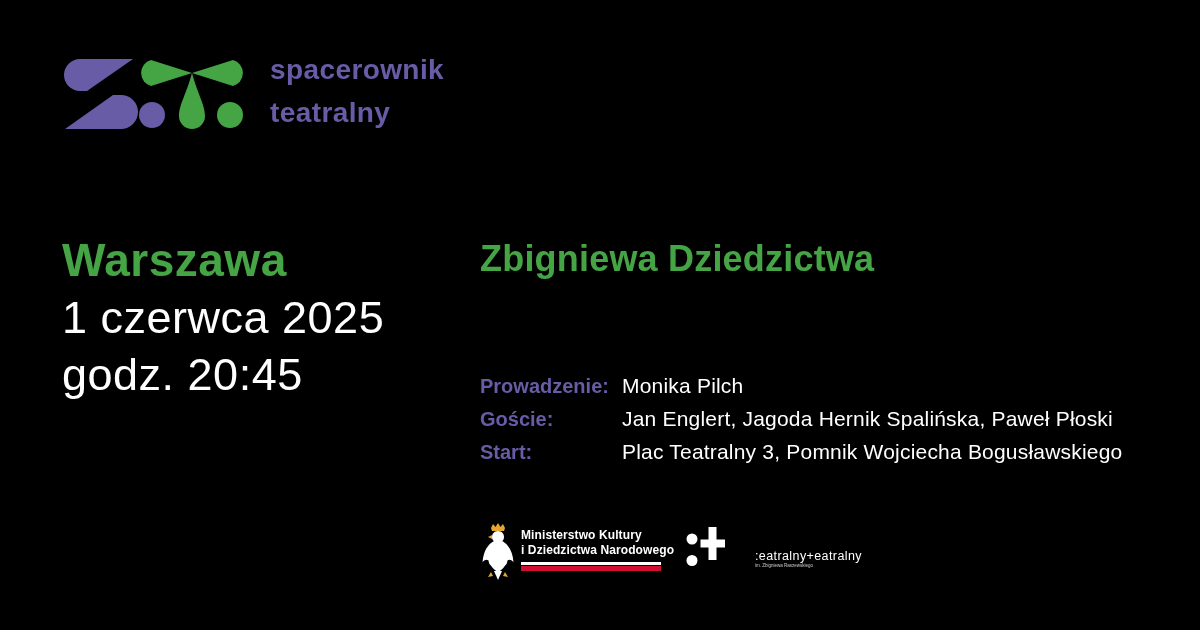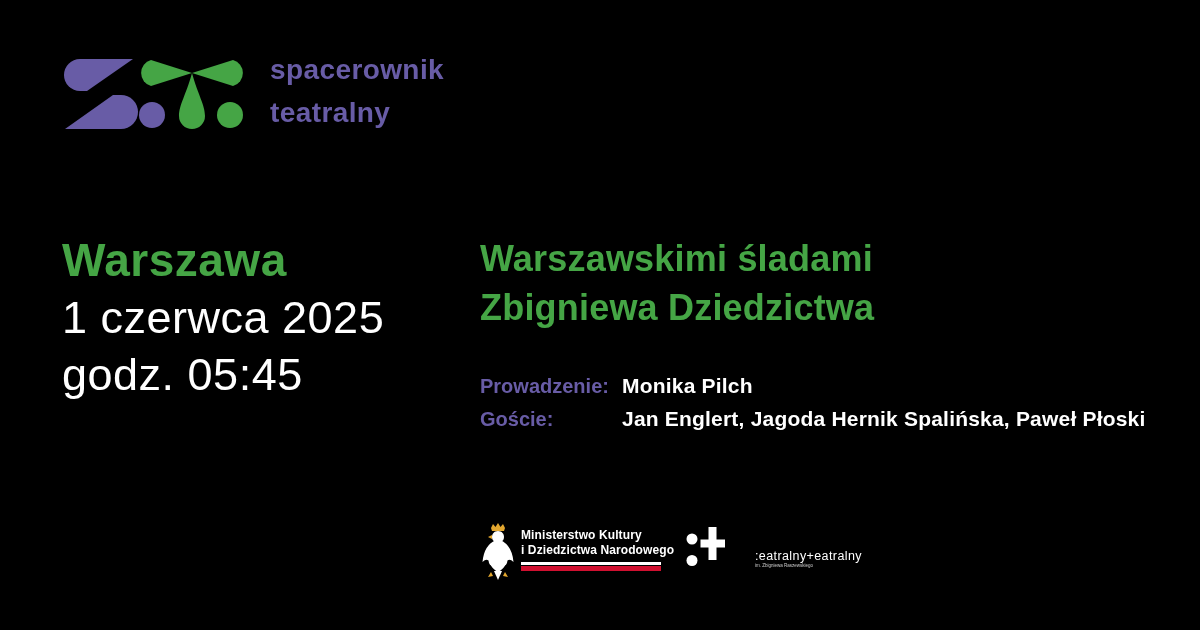--- a/index.html
+++ b/index.html
@@ -22,21 +22,21 @@
   .date,.time{color:#ffffff;font-size:45px;line-height:57px;font-weight:500;}
 
   
   .title{left:480px;top:234px;width:660px;color:#45A545;
          font-size:36px;line-height:49px;font-weight:700;letter-spacing:.2px;}
   .details{left:480px;top:375px;width:700px;}
   .detail-row{display:flex;margin-bottom:11px;}
   .detail-label{width:142px;flex:0 0 142px;color:#685CA6;
                 font-size:20px;line-height:22px;font-weight:700;}
   .detail-value{color:#FFFFFF;font-size:21px;line-height:22px;
-                font-weight:700;letter-spacing:.2px;white-space:nowrap;}
+                font-weight:400;letter-spacing:.2px;white-space:nowrap;}
 
   
   .ministry{left:481px;top:521px;display:flex;}
   .eagle{width:34px;height:58px;margin-top:2px;}
   .ministry-right{margin-left:6px;margin-top:7px;}
   .ministry-line{color:#FFFFFF;font-size:12px;line-height:15px;
                  font-weight:700;letter-spacing:.1px;white-space:nowrap;}
   .stripes{width:140px;margin-top:4px;}
   .stripe-white{height:3px;background:#FFFFFF;}
   .stripe-red{height:5px;background:#D01030;margin-top:1px;}
@@ -61,36 +61,39 @@
 </svg>
 
 <div class="abs brand-text">
   <div>spacerownik</div>
   <div>teatralny</div>
 </div>
 
 <div class="abs left-col">
   <div class="city">Warszawa</div>
   <div class="date">1 czerwca 2025</div>
-  <div class="time">godz. 05:45</div>
+  <div class="time">godz. 20:45</div>
 </div>
 
 <div class="abs title">
-  <div>Warszawskimi śladami</div>
   <div>Zbigniewa Dziedzictwa</div>
 </div>
 
 <div class="abs details">
   <div class="detail-row">
     <div class="detail-label">Prowadzenie:</div>
     <div class="detail-value">Monika Pilch</div>
   </div>
   <div class="detail-row">
     <div class="detail-label">Goście:</div>
     <div class="detail-value">Jan Englert, Jagoda Hernik Spalińska, Paweł Płoski</div>
+  </div>
+  <div class="detail-row">
+    <div class="detail-label">Start:</div>
+    <div class="detail-value">Plac Teatralny 3, Pomnik Wojciecha Bogusławskiego</div>
   </div>
 </div>
 
 <div class="abs ministry">
   <svg class="eagle" viewBox="0 0 34 58" xmlns="http://www.w3.org/2000/svg" aria-hidden="true">
     <path d="M10 5 L12 1 L14.5 4 L17 0 L19.5 4 L22 1 L24 5 L23 8 L11 8 Z" fill="#E3A72F"></path>
     <path d="M11 12 L7 14 L11 16 Z" fill="#E3A72F"></path>
     <path d="M17 8 C13 8 11 11 11 14 C11 16 12 18 14 19 C10 22 8 27 8 33 C8 41 11 46 17 49 C23 46 26 41 26 33 C26 27 24 22 20 19 C22 18 23 16 23 14 C23 11 21 8 17 8 Z" fill="#FFFFFF"></path>
     <path d="M15 17 Q3 22 1.5 39 Q5 35.5 7.5 37.5 Q8 43 12.5 43 Q13 47 16.5 46 L16.5 28 Z" fill="#FFFFFF"></path>
     <path d="M19 17 Q31 22 32.5 39 Q29 35.5 26.5 37.5 Q26 43 21.5 43 Q21 47 17.5 46 L17.5 28 Z" fill="#FFFFFF"></path>

